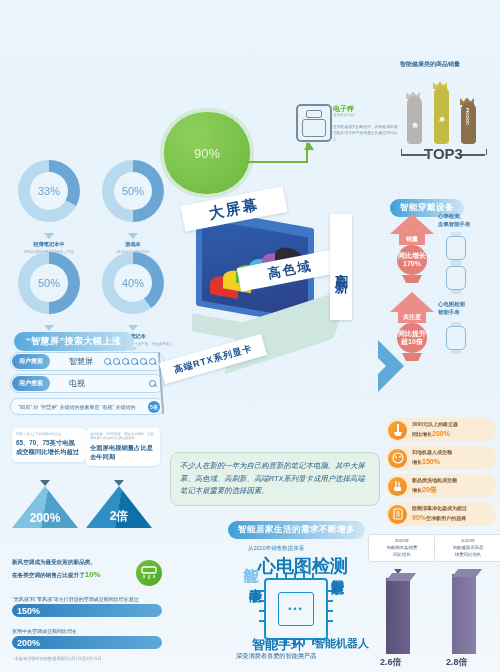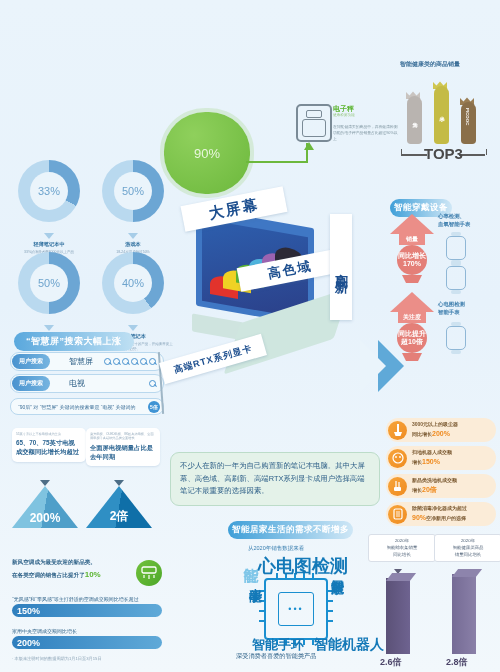--- a/index.html
+++ b/index.html
@@ -8,21 +8,21 @@
     font-family:"Liberation Sans","DejaVu Sans",sans-serif;
     background:#ffffff;
   }
   #page{position:relative;width:500px;height:672px;overflow:hidden;
     background:linear-gradient(180deg,#eaf4fb 0%,#e7f2fb 45%,#f2f8fc 100%);}
 
   
   .pill{display:inline-block;border-radius:10px;color:#fff;font-weight:bold;
         letter-spacing:.5px;white-space:nowrap;}
   .blue-pill{background:linear-gradient(90deg,#5aa8dd,#bfe0f3);padding:3px 12px;font-size:9px;}
-  .blue-pill2{background:linear-gradient(90deg,#3f9fd8,#cfe7f6);padding:3px 4px;font-size:8.5px;}
+  .blue-pill2{background:linear-gradient(90deg,#3f9fd8,#cfe7f6);padding:3px 10px;font-size:8.5px;}
 
   
   .panelL{position:absolute;left:0;top:0;width:176px;height:672px;}
   .ttl-lap{position:absolute;left:12px;top:124px;}
   .donuts{position:absolute;left:8px;top:146px;width:164px;}
   .donut-cell{position:absolute;width:82px;text-align:center;}
   .donut{position:relative;width:62px;height:62px;margin:14px auto;border-radius:50%;}
   .donut .hole{position:absolute;left:12px;top:12px;width:38px;height:38px;border-radius:50%;
       background:#eaf4fb;display:flex;align-items:center;justify-content:center;
       font-size:11px;color:#6ea4cd;}
@@ -95,21 +95,21 @@
       transform:skewY(-18deg) skewX(-20deg);border-radius:3px;}
   .banner{position:absolute;background:#ffffff;box-shadow:0 1px 3px rgba(70,110,150,.25);
       display:flex;align-items:center;justify-content:center;color:#1d4f8f;font-weight:bold;}
   .b1{left:182px;top:196px;width:104px;height:26px;transform:rotate(-11deg);font-size:15px;letter-spacing:2px;}
   .b2{left:238px;top:258px;width:104px;height:24px;transform:rotate(-11deg);font-size:13px;letter-spacing:2px;}
   .b3{left:330px;top:214px;width:22px;height:106px;transform:rotate(0deg);font-size:13px;
       writing-mode:vertical-rl;letter-spacing:3px;}
   .b4{left:160px;top:348px;width:106px;height:22px;transform:rotate(-16deg);font-size:9px;letter-spacing:1px;}
   .flagpole{position:absolute;left:160px;top:352px;width:2px;height:62px;background:#9fb6c6;transform:rotate(-4deg);}
   .paracard{position:absolute;left:170px;top:452px;width:190px;background:#e4f2e9;border:1px solid #bcdcc9;
-      border-radius:9px;padding:7px 9px;font-size:7.4px;line-height:1.7;color:#2b5d86;}
+      border-radius:9px;padding:7px 9px;font-size:7.4px;line-height:1.7;color:#2b5d86;font-style:italic;}
   .ttl-home{position:absolute;left:228px;top:518px;}
   .wc-sub{position:absolute;left:248px;top:545px;font-size:5.5px;color:#3a7fb0;}
   .chip{position:absolute;width:60px;height:58px;border:2px solid #1a8fd0;border-radius:4px;left:264px;top:578px;}
   .chip .core{position:absolute;left:12px;top:12px;right:12px;bottom:12px;border:1.5px solid #1a8fd0;border-radius:3px;}
   .chip .dots{position:absolute;left:0;right:0;top:50%;text-align:center;color:#1a8fd0;font-size:9px;
       transform:translateY(-50%);letter-spacing:2px;}
   .pin{position:absolute;background:#1a8fd0;}
   .wc{position:absolute;color:#1479b8;font-weight:bold;}
   .wc-foot{position:absolute;left:236px;top:652px;font-size:6.2px;color:#2f6288;}
 
@@ -340,21 +340,21 @@
     <div class="pin" style="top:20px;right:-7px;height:2px;width:7px"></div>
     <div class="pin" style="top:30px;right:-7px;height:2px;width:7px"></div>
     <div class="pin" style="top:40px;right:-7px;height:2px;width:7px"></div>
   </div>
 
   <div class="wc" style="left:241px;top:556px;font-size:15px;writing-mode:vertical-rl;color:#7fc6e8">智能</div>
   <div class="wc" style="left:246px;top:578px;font-size:13px;writing-mode:vertical-rl">能手表</div>
   <div class="wc" style="left:258px;top:554px;font-size:18px">心电图检测</div>
   <div class="wc" style="left:328px;top:570px;font-size:13px;writing-mode:vertical-rl">智能家居</div>
   <div class="wc" style="left:252px;top:636px;font-size:13px">智能手环</div>
-  <div class="wc" style="left:314px;top:636px;font-size:14px">智能机器人</div>
+  <div class="wc" style="left:314px;top:636px;font-size:11px">智能机器人</div>
   <div class="wc-foot">深受消费者喜爱的智能类产品</div>
 
   <div class="ttl-health">智能健康类的商品销量</div>
 
   <div>
     <div class="crown" style="left:405px;top:86px">
       <svg width="16" height="9" viewBox="0 0 16 9">
           <path d="M1 8 L1 1 L4.5 4.5 L8 0.5 L11.5 4.5 L15 1 L15 8 Z" fill="#c9c4c0"></path>
         </svg>
     </div>

